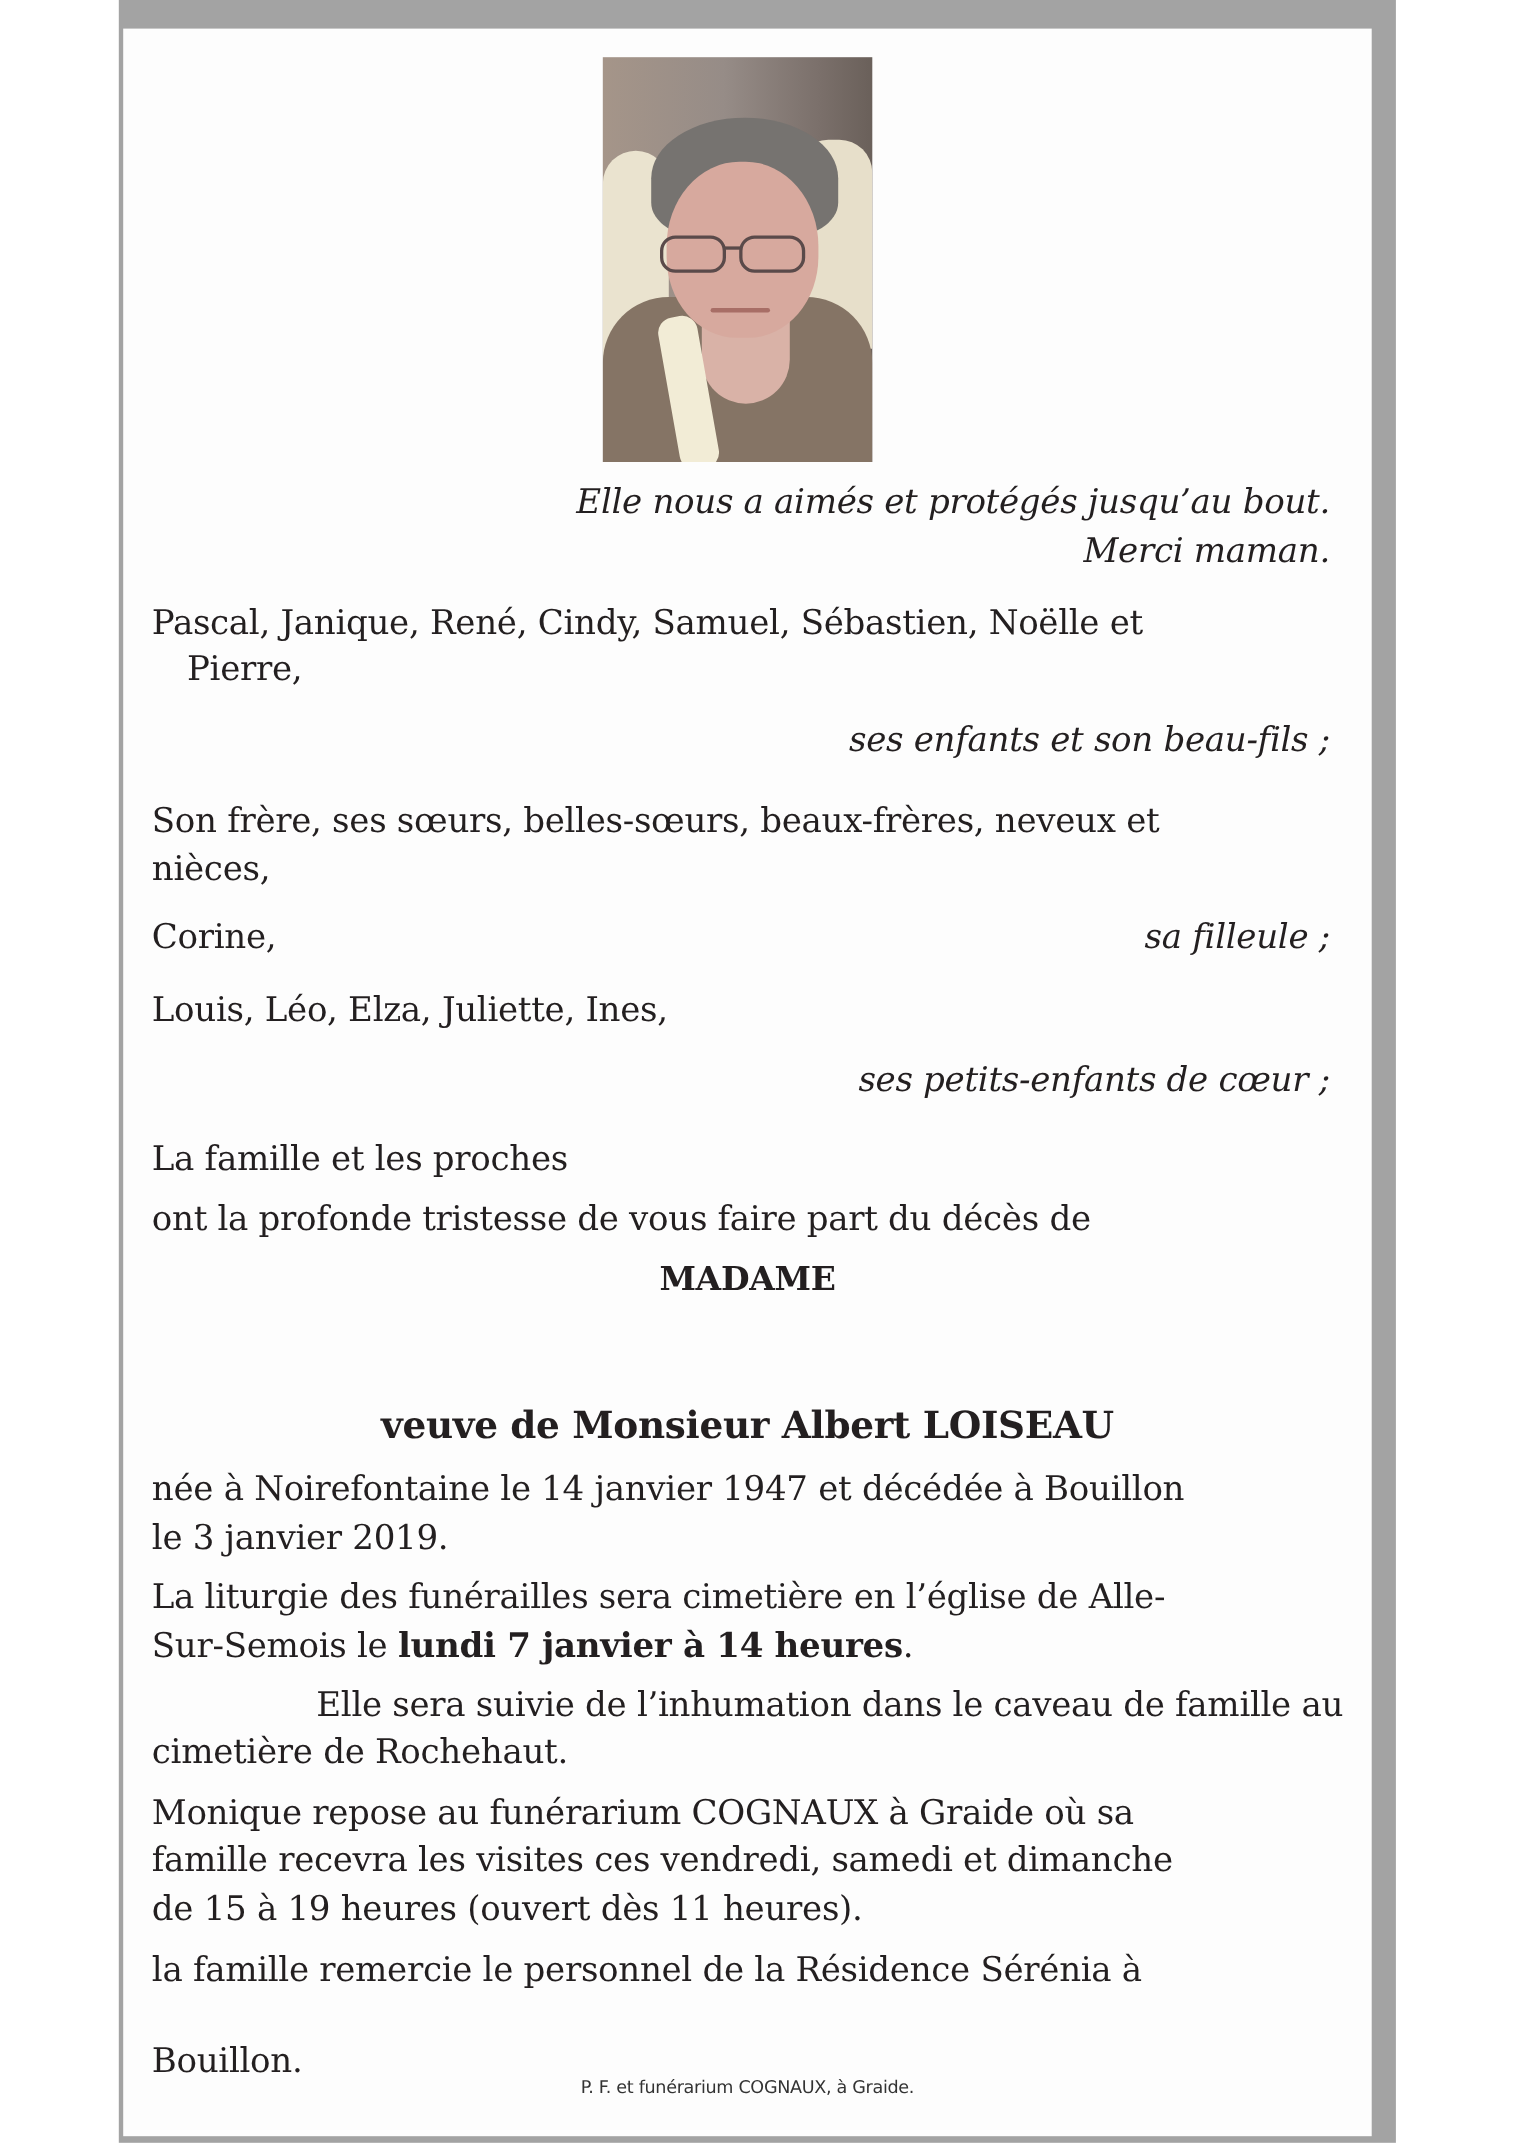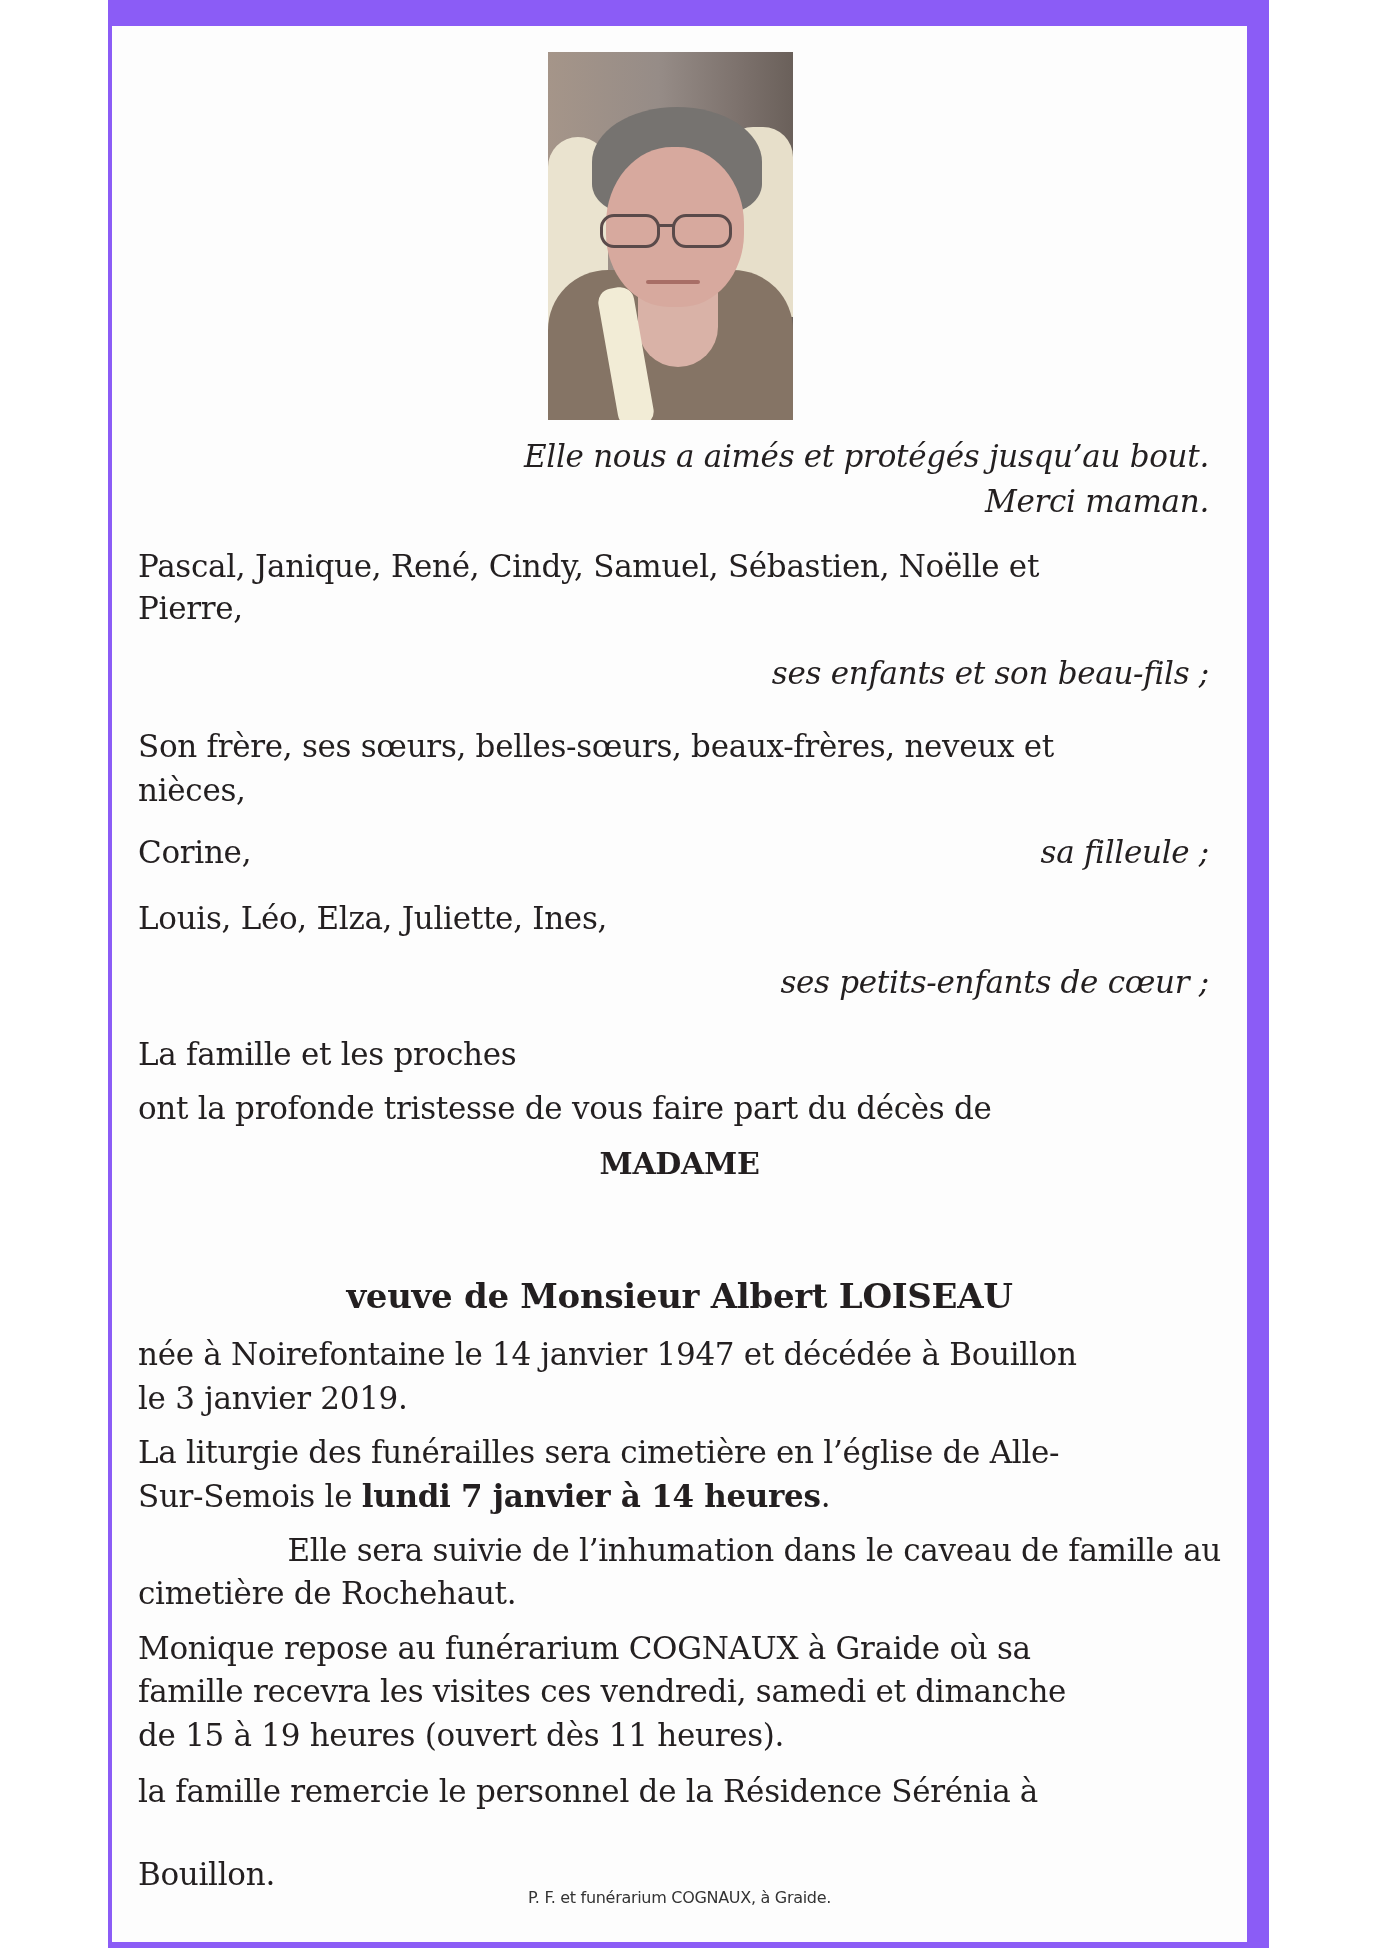--- a/index.html
+++ b/index.html
@@ -1,19 +1,19 @@
 <!DOCTYPE html>
 <html><head>
 <meta charset="utf-8">
 <style>
   html, body { margin: 0; padding: 0; background: #ffffff; }
   body { width: 1377px; height: 1948px; position: relative; overflow: hidden; }
   .frame {
     position: absolute; left: 108px; top: 0; width: 1161px; height: 1948px;
-    background: #8b5cf6; box-sizing: border-box;
+    background: #a3a3a3; box-sizing: border-box;
   }
   .sheet {
     position: absolute; left: 4px; top: 26px; width: 1135px; height: 1916px;
     background: #fdfdfd; box-sizing: border-box;
     font-family: "DejaVu Serif", "Liberation Serif", serif;
     color: #231f20;
   }
   .photo {
     position: absolute; left: 436px; top: 26px; width: 245px; height: 368px;
     background: linear-gradient(90deg, #a59589 0%, #968c87 45%, #7b706b 80%, #6a605a 100%);
@@ -64,21 +64,21 @@
       <div class="glass l"></div>
       <div class="glass r"></div>
       <div class="bridge"></div>
       <div class="mouth"></div>
     </div>
 
     <div class="line right italic" style="top:410px;">Elle nous a aimés et protégés jusqu’au bout.</div>
     <div class="line right italic" style="top:455px;">Merci maman.</div>
 
     <div class="line" style="top:520px;">Pascal, Janique, René, Cindy, Samuel, Sébastien, Noëlle et</div>
-    <div class="line" style="top:562px;">Pierre,</div>
+    <div class="line" style="top:562px;margin-left:32px;">Pierre,</div>
     <div class="line right italic" style="top:627px;">ses enfants et son beau-fils ;</div>
 
     <div class="line" style="top:700px;">Son frère, ses sœurs, belles-sœurs, beaux-frères, neveux et</div>
     <div class="line" style="top:744px;">nièces,</div>
 
     <div class="line split" style="top:806px;">
       <span>Corine,</span>
       <span class="italic">sa filleule ;</span>
     </div>
 

